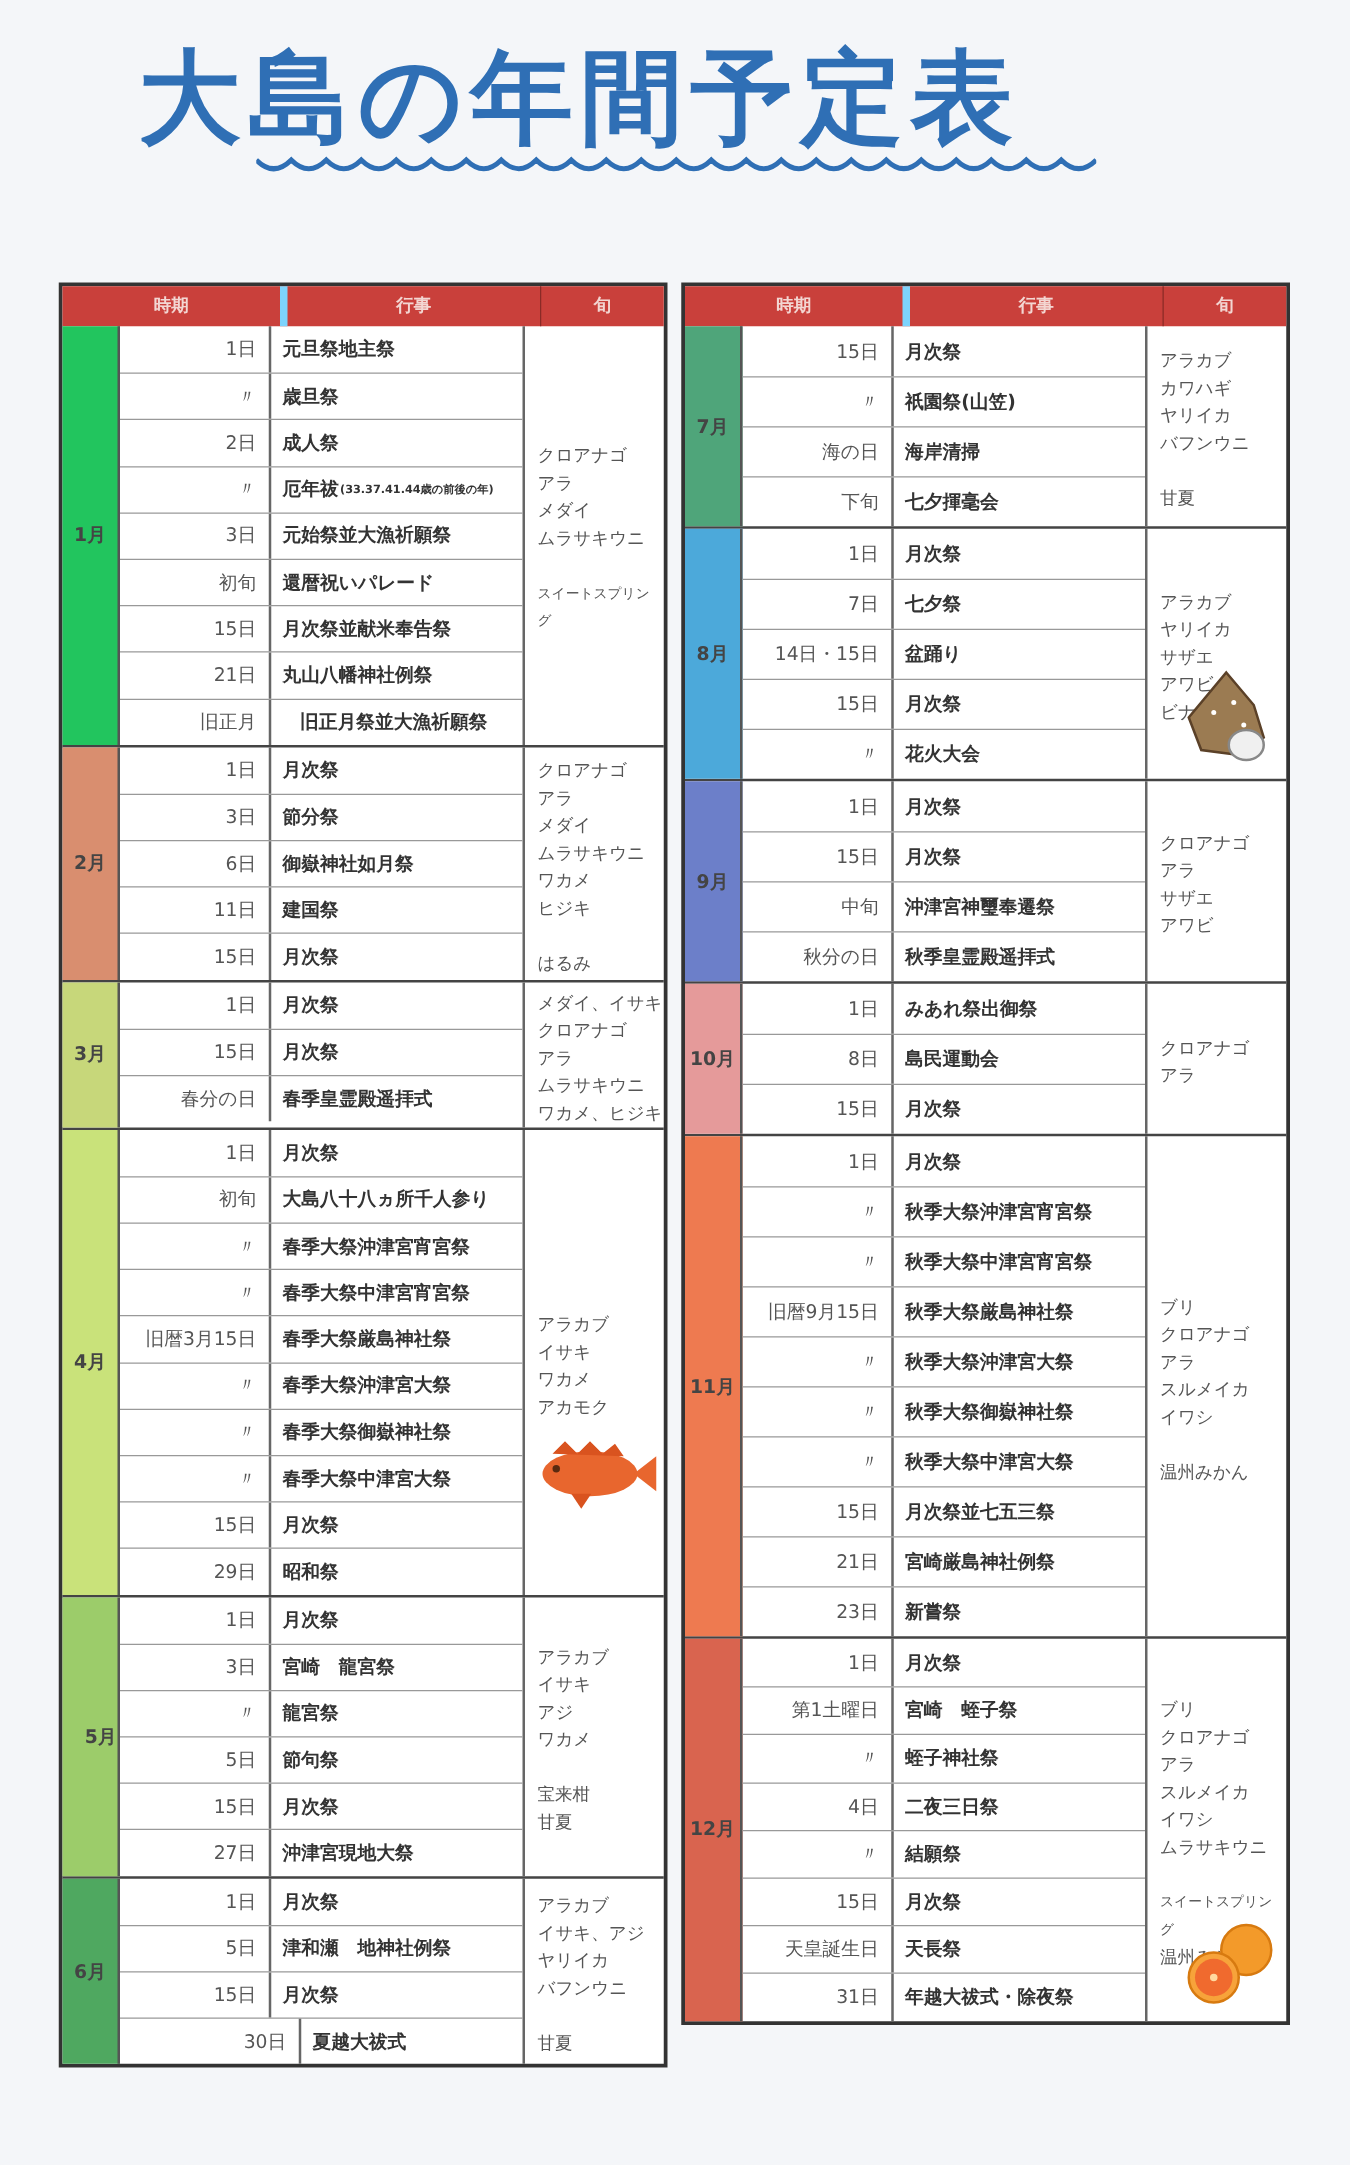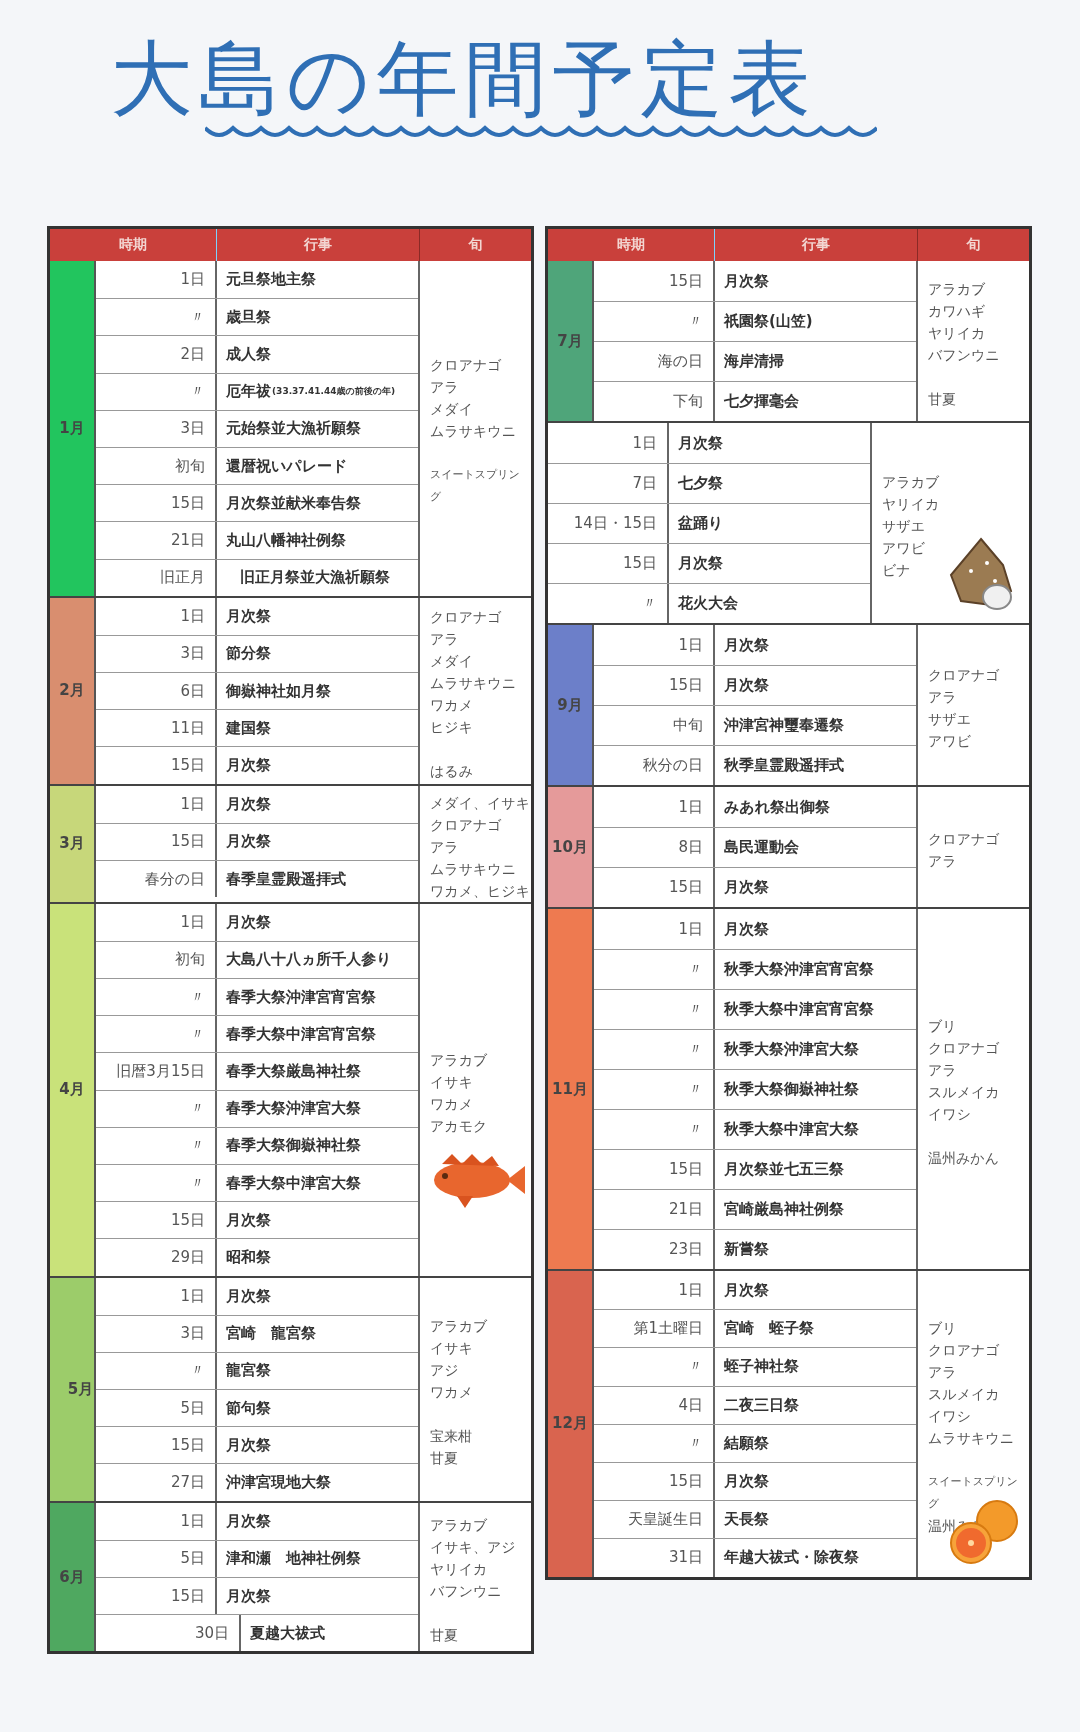--- a/index.html
+++ b/index.html
@@ -1,26 +1,26 @@
 <!DOCTYPE html>
 <html><head>
 <meta charset="utf-8">
 <style>
   html,body{margin:0;padding:0;}
   body{width:1080px;height:1732px;background:#f4f6f9;position:relative;overflow:hidden;
        font-family:"DejaVu Sans","Liberation Sans",sans-serif;color:#333;}
   .title{position:absolute;left:0;top:38px;width:927px;text-align:center;
-         font-size:82px;font-weight:normal;color:#2f6fb5;letter-spacing:6px;line-height:1;}
+         font-size:82px;font-weight:bold;color:#2f6fb5;letter-spacing:6px;line-height:1;}
   .wave{position:absolute;left:205px;top:122px;width:672px;height:22px;}
   .table{position:absolute;top:226px;border:3px solid #333;background:#fff;box-sizing:border-box;}
   .table.left{left:47px;width:487px;}
   .table.right{left:545px;width:487px;}
   .thead{display:flex;height:32px;background:#c9403b;color:#f3d6d2;font-size:14px;font-weight:bold;}
   .thead div{display:flex;align-items:center;justify-content:center;box-sizing:border-box;}
-  .thead .h-time{width:167px;border-right:1px solid #7dd3fc;padding-left:0;}
+  .thead .h-time{width:180px;border-right:6px solid #7dd3fc;padding-left:0;}
   .thead .h-event{width:203px;border-right:1px solid #8a2a26;}
   .thead .h-season{flex:1;}
   .month{display:flex;border-top:2px solid #444;box-sizing:border-box;}
   .month:first-of-type{border-top:none;}
   .mlabel{width:46px;display:flex;align-items:center;justify-content:center;
           font-size:15px;font-weight:bold;color:#444;border-right:2px solid #555;box-sizing:border-box;}
   .rows{width:324px;border-right:2px solid #666;box-sizing:border-box;}
   .row{display:flex;border-top:1px solid #999;box-sizing:border-box;}
   .row:first-child{border-top:none;}
   .date{width:121px;text-align:right;padding-right:10px;box-sizing:border-box;border-right:2px solid #666;
@@ -398,20 +398,21 @@
         <div class="season">
           <div>アラカブ</div>
           <div>カワハギ</div>
           <div>ヤリイカ</div>
           <div>バフンウニ</div>
           <div class="gap"></div>
           <div>甘夏</div>
         </div>
       </div>
       <div class="month">
+        <div class="mlabel" style="background: rgb(76, 169, 218);">8月</div>
         <div class="rows">
           <div class="row" style="height: 40px;">
             <div class="date">1日</div>
             <div class="event">
               <span>月次祭</span>
             </div>
           </div>
           <div class="row" style="height: 40px;">
             <div class="date">7日</div>
             <div class="event">
@@ -526,20 +527,26 @@
           <div class="row" style="height: 40px;">
             <div class="date">〃</div>
             <div class="event">
               <span>秋季大祭沖津宮宵宮祭</span>
             </div>
           </div>
           <div class="row" style="height: 40px;">
             <div class="date">〃</div>
             <div class="event">
               <span>秋季大祭中津宮宵宮祭</span>
+            </div>
+          </div>
+          <div class="row" style="height: 40px;">
+            <div class="date">旧暦9月15日</div>
+            <div class="event">
+              <span>秋季大祭厳島神社祭</span>
             </div>
           </div>
           <div class="row" style="height: 40px;">
             <div class="date">〃</div>
             <div class="event">
               <span>秋季大祭沖津宮大祭</span>
             </div>
           </div>
           <div class="row" style="height: 40px;">
             <div class="date">〃</div>

